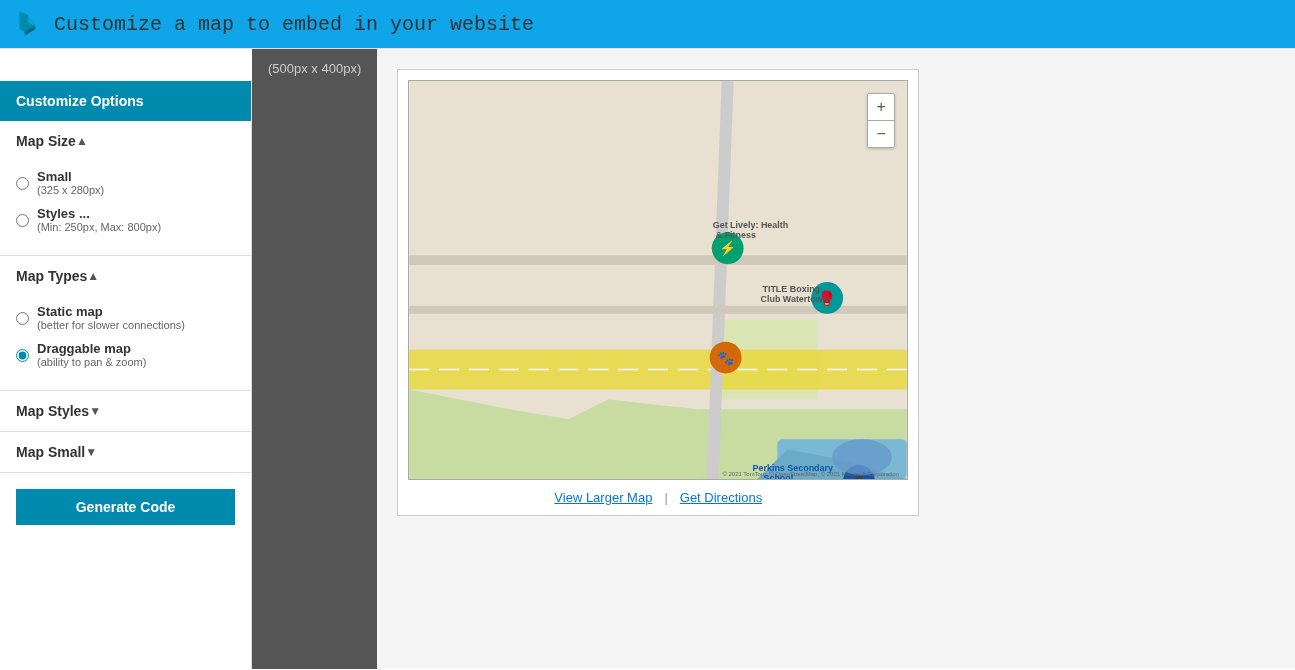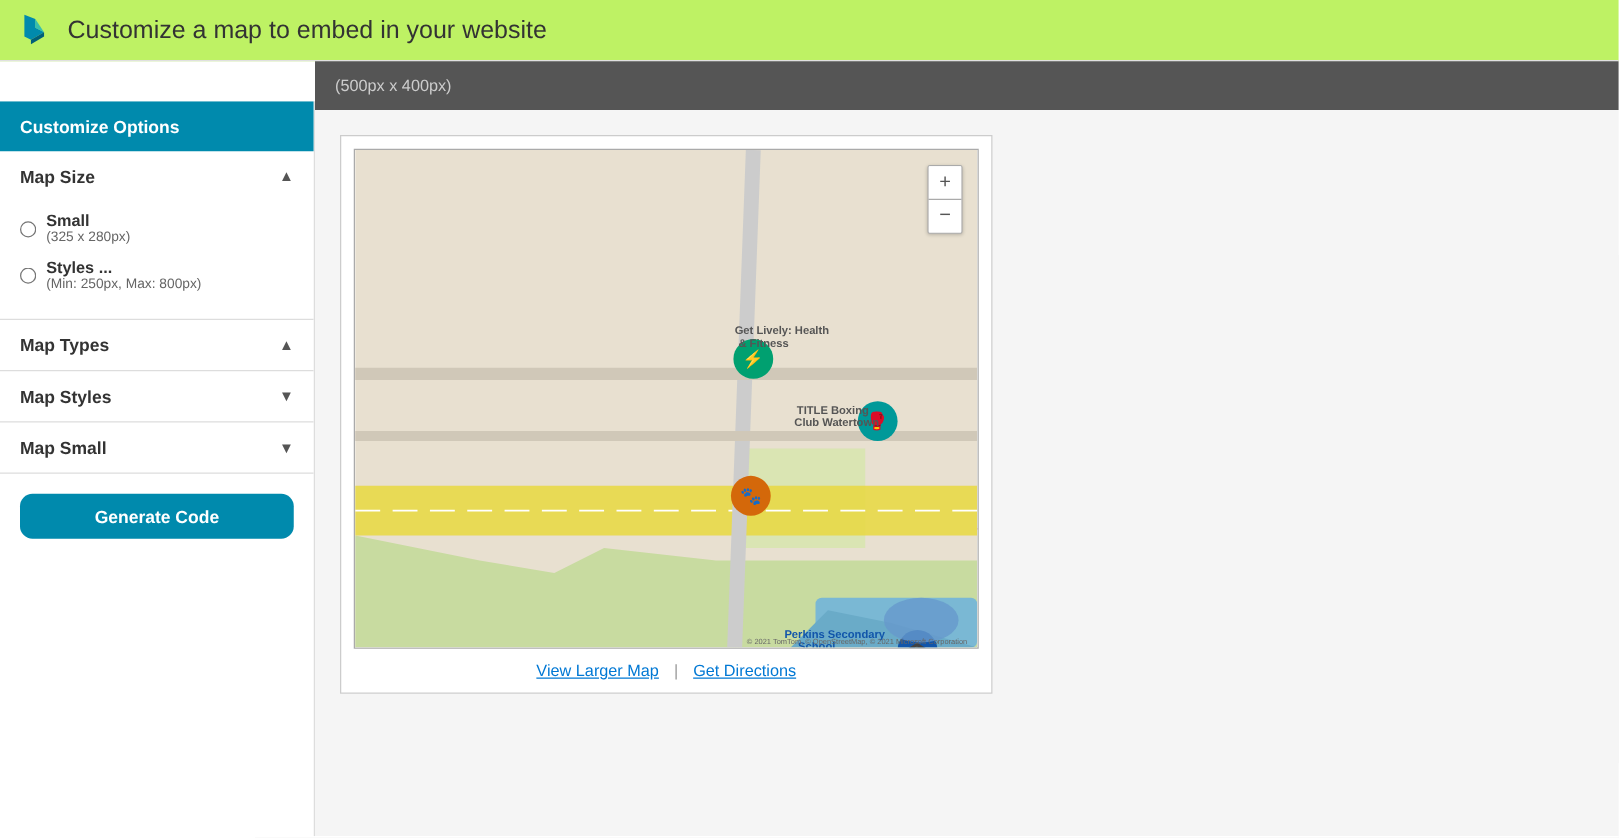--- a/index.html
+++ b/index.html
@@ -3,22 +3,23 @@
   <meta charset="utf-8">
   <style>
     * { box-sizing: border-box; margin: 0; padding: 0; }
     body { font-family: 'Segoe UI', Arial, sans-serif; font-size: 13px; background: #fff; color: #333; }
 
     
     .top-header {
       display: flex;
       align-items: center;
       padding: 10px 16px;
-      background: #bef264;
+      background: #0ea5e9;
       border-bottom: 1px solid #e0e0e0;
+      font-family: Liberation Mono, monospace;
     }
     .bing-logo {
       width: 28px; height: 28px;
       margin-right: 10px;
       flex-shrink: 0;
     }
     .top-header h1 {
       font-size: 20px;
       font-weight: 300;
       color: #333;
@@ -46,21 +47,21 @@
       padding: 12px 16px;
       font-size: 14px;
       font-weight: 600;
     }
 
     
     .main-area {
       flex: 1;
       background: #f5f5f5;
       display: flex;
-      flex-direction: column;
+      flex-direction: row;
     }
     .main-toolbar {
       background: #555;
       color: #ccc;
       padding: 12px 16px;
       font-size: 13px;
     }
     .main-content {
       flex: 1;
       display: flex;
@@ -105,21 +106,21 @@
     .map-links .separator {
       color: #999;
     }
 
     
     .section {
       border-bottom: 1px solid #ddd;
     }
     .section-header {
       display: flex;
-      justify-content: space-between;
+      justify-content: flex-start;
       align-items: center;
       padding: 12px 16px;
       cursor: pointer;
       font-size: 14px;
       font-weight: 600;
       color: #333;
     }
     .chevron {
       font-size: 12px;
       color: #555;
@@ -144,21 +145,21 @@
     .radio-label { font-size: 13px; color: #333; font-weight: 600; }
     .radio-sub { font-size: 11px; color: #666; }
 
     
     .generate-btn {
       margin: 16px;
       padding: 10px 20px;
       background: #008aad;
       color: #fff;
       border: none;
-      border-radius: 10px;
+      border-radius: 0;
       font-size: 14px;
       cursor: pointer;
       font-weight: 600;
     }
 
     
     .zoom-controls {
       position: absolute;
       top: 12px;
       right: 12px;
@@ -222,20 +223,36 @@
           </div>
         </label>
       </div>
     </div>
 
     <div class="section">
       <div class="section-header">
         <span>Map Types</span>
         <span class="chevron">▲</span>
       </div>
+      <div class="section-body">
+        <label class="radio-option">
+          <input type="radio" name="map-type" style="">
+          <div>
+            <div class="radio-label">Static map</div>
+            <div class="radio-sub">(better for slower connections)</div>
+          </div>
+        </label>
+        <label class="radio-option">
+          <input type="radio" name="map-type" checked="" style="">
+          <div>
+            <div class="radio-label">Draggable map</div>
+            <div class="radio-sub">(ability to pan &amp; zoom)</div>
+          </div>
+        </label>
+      </div>
     </div>
 
     <div class="section">
       <div class="section-header">
         <span>Map Styles</span>
         <span class="chevron">▼</span>
       </div>
     </div>
 
     <div class="section">

